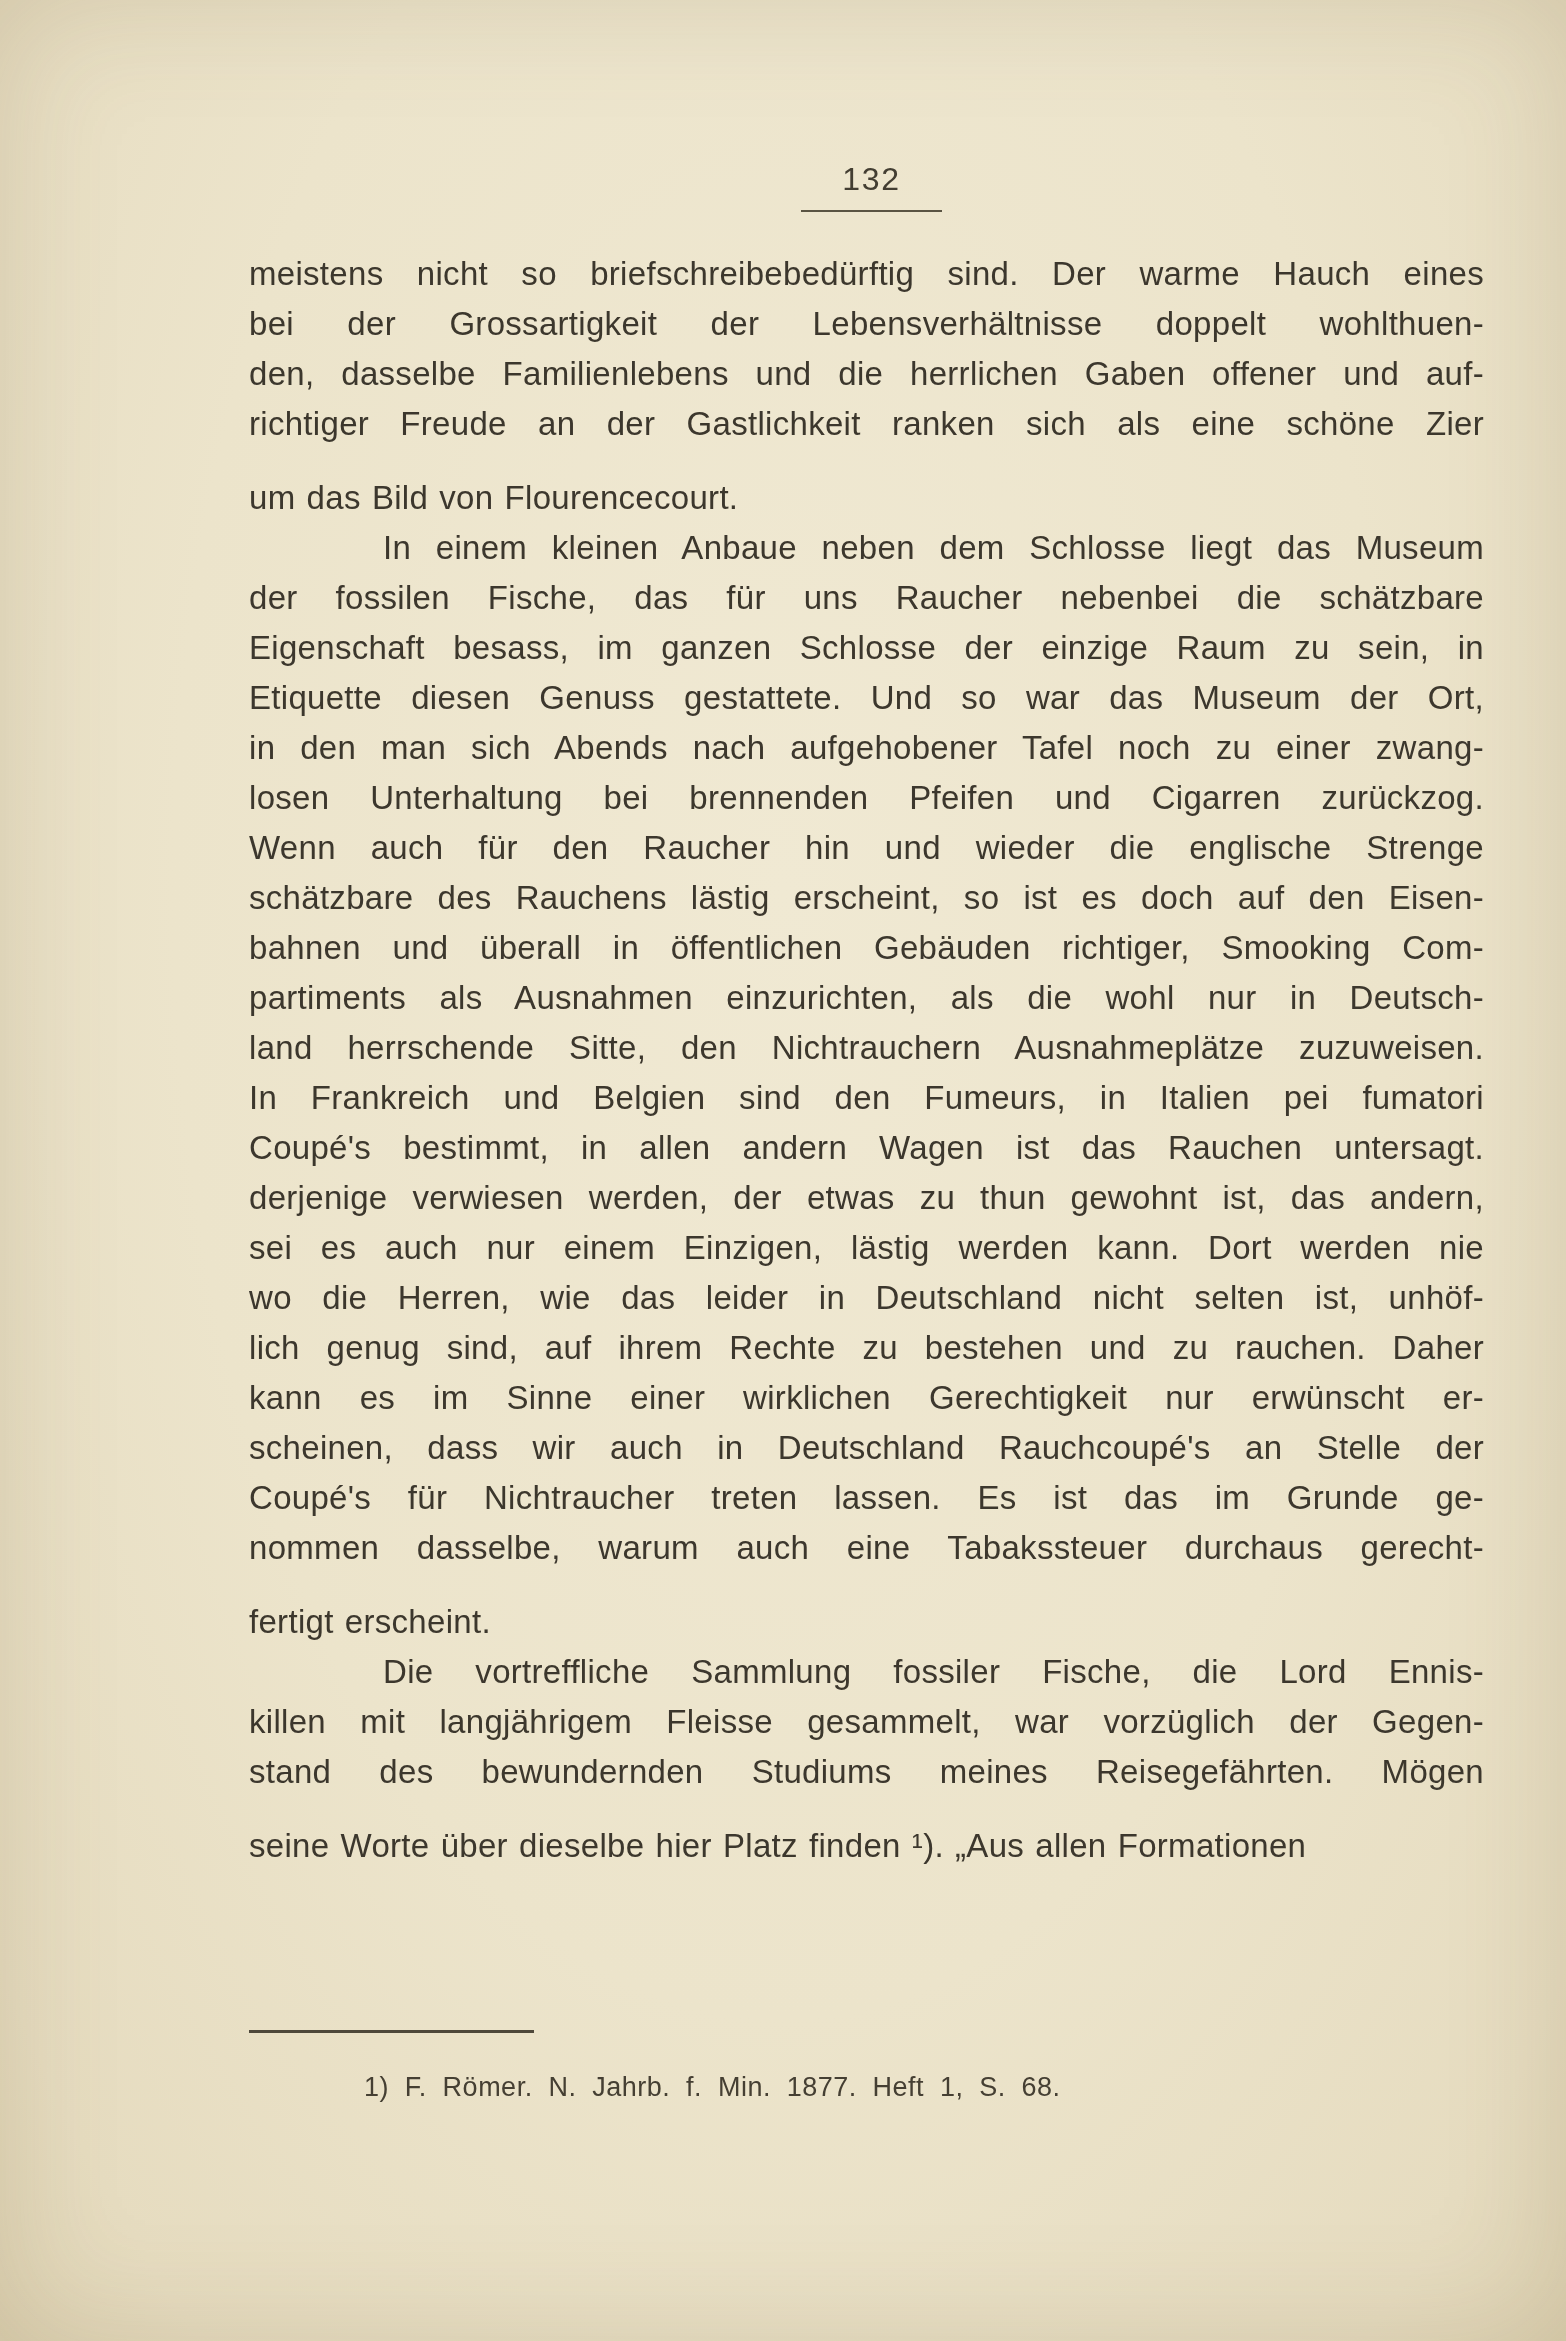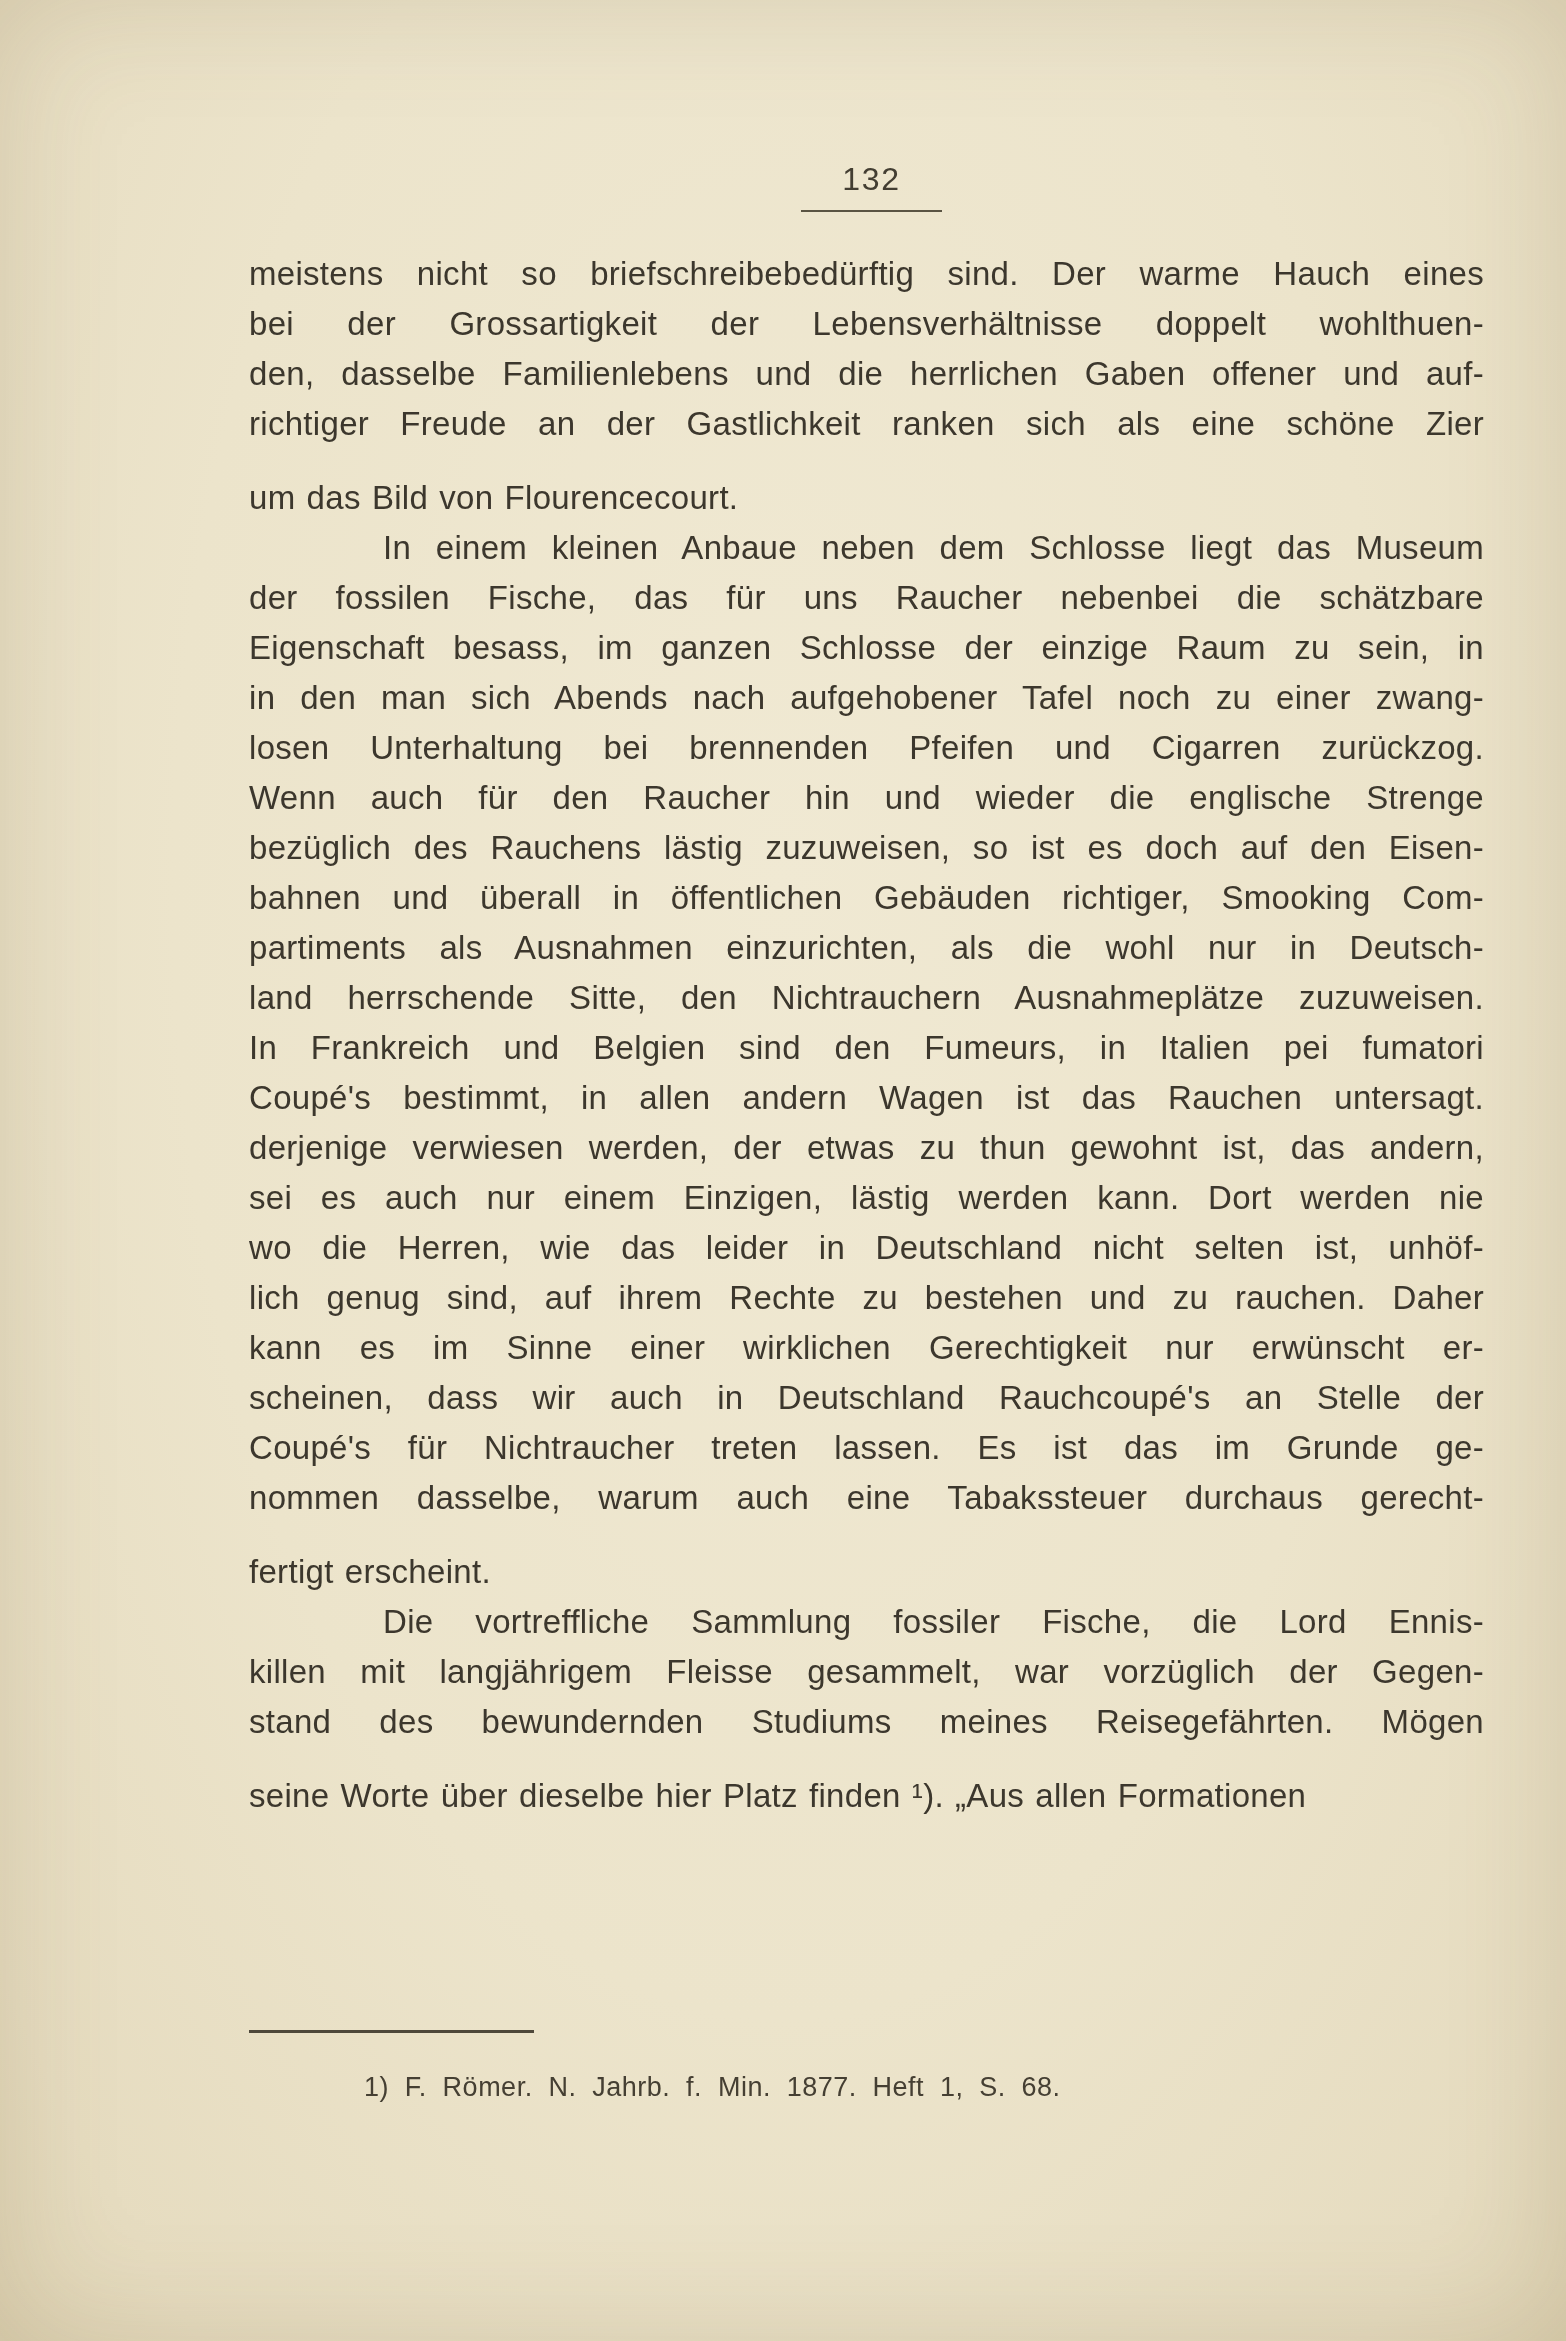--- a/index.html
+++ b/index.html
@@ -88,24 +88,25 @@
 
   <div class="body-text">
     <div class="line">meistens nicht so briefschreibebedürftig sind. Der warme Hauch eines</div>
     <div class="line">bei der Grossartigkeit der Lebensverhältnisse doppelt wohlthuen-</div>
     <div class="line">den, dasselbe Familienlebens und die herrlichen Gaben offener und auf-</div>
     <div class="line">richtiger Freude an der Gastlichkeit ranken sich als eine schöne Zier</div>
     <div class="line pend">um das Bild von Flourencecourt.</div>
     <div class="line indent">In einem kleinen Anbaue neben dem Schlosse liegt das Museum</div>
     <div class="line">der fossilen Fische, das für uns Raucher nebenbei die schätzbare</div>
     <div class="line">Eigenschaft besass, im ganzen Schlosse der einzige Raum zu sein, in</div>
+    <div class="line">Etiquette diesen Genuss gestattete. Und so war das Museum der Ort,</div>
     <div class="line">in den man sich Abends nach aufgehobener Tafel noch zu einer zwang-</div>
     <div class="line">losen Unterhaltung bei brennenden Pfeifen und Cigarren zurückzog.</div>
     <div class="line">Wenn auch für den Raucher hin und wieder die englische Strenge</div>
-    <div class="line">bezüglich des Rauchens lästig zuzuweisen, so ist es doch auf den Eisen-</div>
+    <div class="line">schätzbare des Rauchens lästig erscheint, so ist es doch auf den Eisen-</div>
     <div class="line">bahnen und überall in öffentlichen Gebäuden richtiger, Smooking Com-</div>
     <div class="line">partiments als Ausnahmen einzurichten, als die wohl nur in Deutsch-</div>
     <div class="line">land herrschende Sitte, den Nichtrauchern Ausnahmeplätze zuzuweisen.</div>
     <div class="line">In Frankreich und Belgien sind den Fumeurs, in Italien pei fumatori</div>
     <div class="line">Coupé's bestimmt, in allen andern Wagen ist das Rauchen untersagt.</div>
     <div class="line">derjenige verwiesen werden, der etwas zu thun gewohnt ist, das andern,</div>
     <div class="line">sei es auch nur einem Einzigen, lästig werden kann.  Dort werden nie</div>
     <div class="line">wo die Herren, wie das leider in Deutschland nicht selten ist, unhöf-</div>
     <div class="line">lich genug sind, auf ihrem Rechte zu bestehen und zu rauchen.  Daher</div>
     <div class="line">kann es im Sinne einer wirklichen Gerechtigkeit nur erwünscht er-</div>

